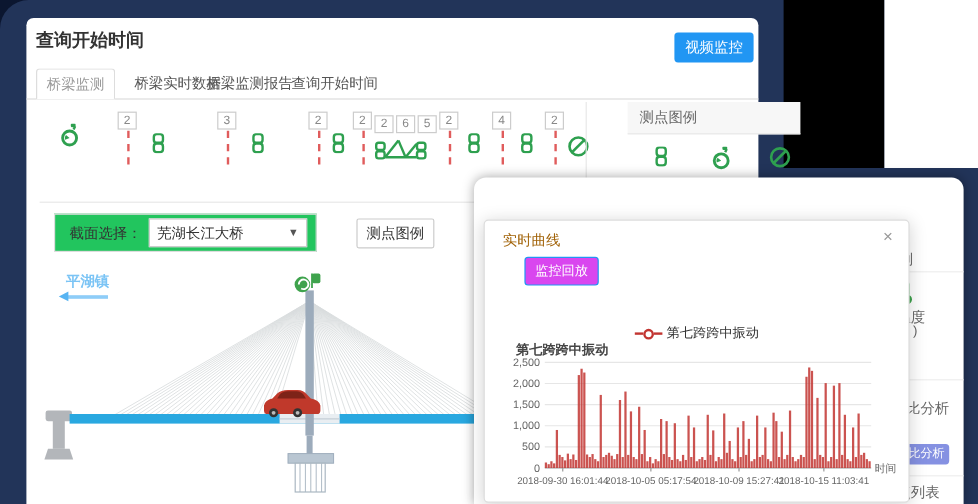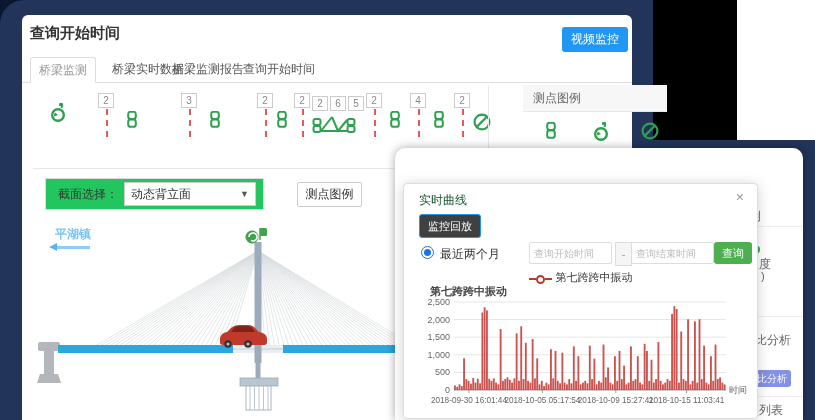--- a/index.html
+++ b/index.html
@@ -59,26 +59,26 @@
                  border-radius:10px 10px 0 0;box-shadow:0 0 10px rgba(0,0,0,.35);}
   .sliver{position:absolute;right:0;top:0;width:46px;height:272px;overflow:hidden;}
   .sliver .frag{position:absolute;font-size:12px;color:#666;}
   .sliver hr{position:absolute;left:-12px;width:60px;border:none;border-top:1px solid #eee;margin:0;}
   .sliver-btn{position:absolute;left:-14px;top:222px;width:48px;height:17px;line-height:17px;
               background:#8591e2;color:#fff;font-size:10px;text-align:center;border-radius:3px;cursor:pointer;}
 
   
   .dialog{position:absolute;left:8px;top:35px;width:353px;height:234px;background:#fff;
           border:1px solid #ddd;border-radius:4px;box-shadow:0 2px 14px rgba(0,0,0,.18);}
-  .dlg-title{position:absolute;left:15px;top:8px;font-size:12px;color:#14532d;}
+  .dlg-title{position:absolute;left:15px;top:8px;font-size:12px;color:#a16207;}
   .dlg-close{position:absolute;right:13px;top:5px;font-size:14px;color:#999;cursor:pointer;}
   .dlg-tabs{position:absolute;left:15px;top:30px;display:flex;gap:5px;}
   .dlg-tab{height:22px;line-height:22px;padding:0 8px;font-size:11px;border-radius:3px;cursor:pointer;}
   .dlg-tab.inactive{background:#fff;border:1px solid #ddd;color:#666;}
-  .dlg-tab.active{background:#404040;border:1px solid #2196f3;color:#fff;}
+  .dlg-tab.active{background:#d946ef;border:1px solid #2196f3;color:#fff;margin-left:18px;}
   .query-row{position:absolute;left:15px;top:58px;width:325px;height:24px;}
   .radio{position:absolute;left:2px;top:4px;width:11px;height:11px;border-radius:50%;
          border:1px solid #1a73e8;cursor:pointer;}
   .radio:after{content:"";position:absolute;left:2px;top:2px;width:7px;height:7px;border-radius:50%;background:#1a73e8;}
   .radio-label{position:absolute;left:21px;top:4px;font-size:12px;color:#333;}
   .q-input{position:absolute;top:0;width:73px;height:20px;border:1px solid #ddd;border-radius:2px;
            font-size:10px;color:#333;padding:0 4px;font-family:inherit;}
   .q-input::placeholder{color:#bbb;}
   .q-sep{position:absolute;left:196px;top:0;width:15px;height:22px;line-height:22px;text-align:center;
          background:#f5f5f5;border:1px solid #ddd;font-size:11px;color:#999;}
@@ -229,21 +229,21 @@
             </svg>
           </div>
         </div>
     </div>
 
     <div class="mw-divider"></div>
 
     <div class="section-bar">
       <span class="section-label">截面选择：</span>
       <span class="select-box">
-        <span>动态背立面</span>
+        <span>芜湖长江大桥</span>
         <span class="caret">▼</span>
       </span>
     </div>
     <div class="zoom-btn">测点图例</div>
 
     <div class="dir-label">平湖镇</div>
     <div class="dir-arrow"></div>
 
     <svg class="bridge-svg" id="bridge-svg" width="610" height="200" viewBox="0 0 610 200">
         <g stroke="#d9dcde" stroke-width="0.7">
@@ -360,28 +360,20 @@
     </div>
 
     <div class="dialog">
       <div class="dlg-title">实时曲线</div>
       <div class="dlg-close">×</div>
 
       <div class="dlg-tabs">
         <div class="dlg-tab active">监控回放</div>
       </div>
 
-      <div class="query-row">
-        <span class="radio"></span>
-        <span class="radio-label">最近两个月</span>
-        <input class="q-input" style="left: 110px;" placeholder="查询开始时间">
-        <span class="q-sep">-</span>
-        <input class="q-input" style="left: 212px;" placeholder="查询结束时间">
-        <span class="q-btn">查询</span>
-      </div>
 
       <div class="chart-legend">
         <span class="lg-mark">
           <span class="lg-line"></span><span class="lg-circ"></span><span class="lg-line"></span>
         </span><span>第七跨跨中振动</span>
       </div>
 
       <div class="chart-title">第七跨跨中振动</div>
       <svg class="chart-box" id="vib-chart" width="330" height="118" viewBox="0 0 330 118">
           <line x1="36" y1="94" x2="308" y2="94" stroke="#999" stroke-width="1"></line>

